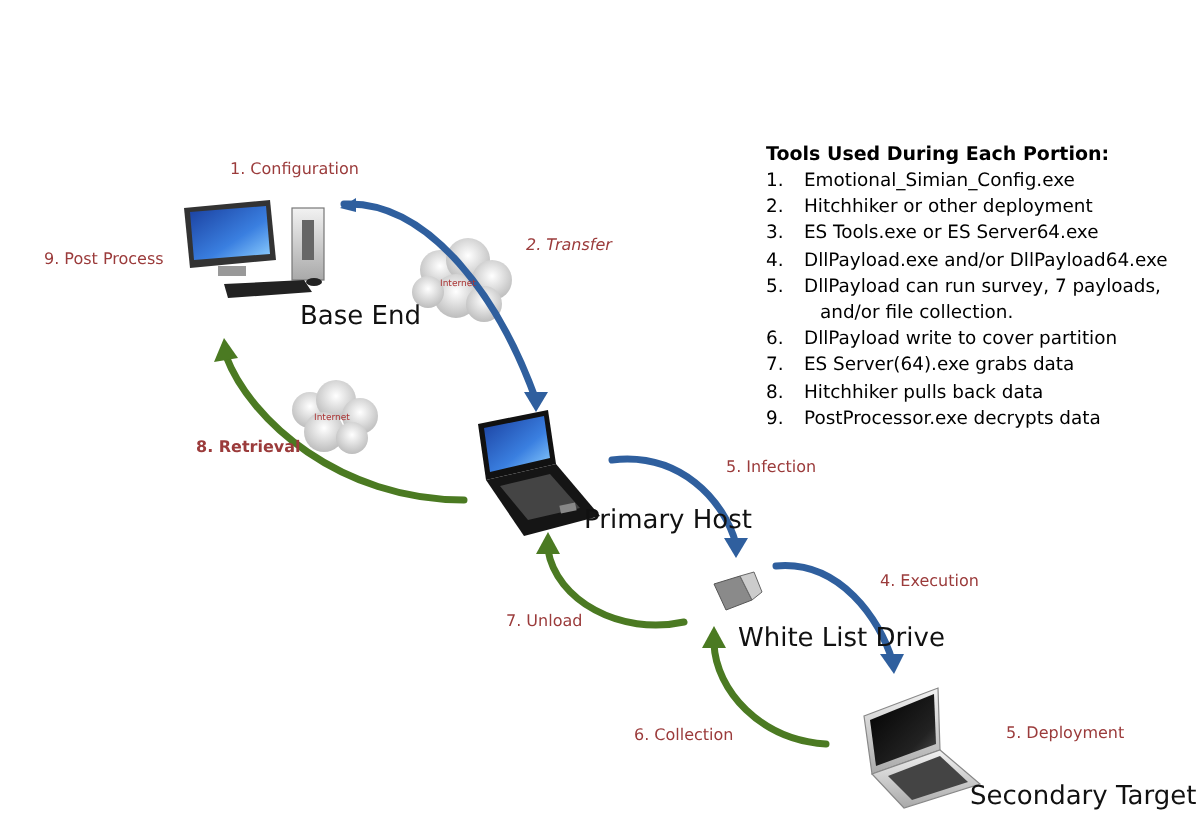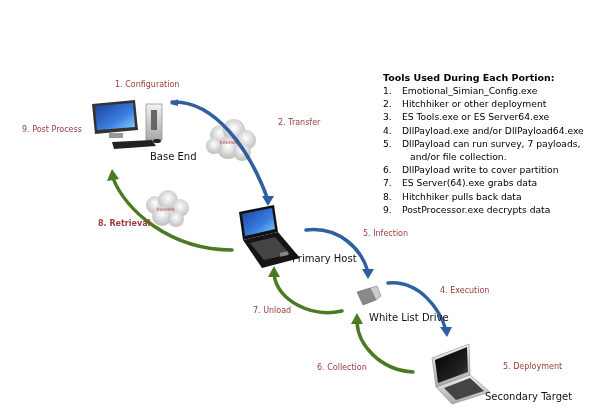--- a/index.html
+++ b/index.html
@@ -1,18 +1,18 @@
 <!DOCTYPE html>
 <html><head>
 <meta charset="utf-8">
 <style>
   html, body { margin:0; padding:0; background:#ffffff; }
   body { width:600px; height:409px; position:relative; overflow:hidden; font-family:"Liberation Sans", sans-serif; }
   .lbl { position:absolute; font-size:8px; color:#9b3b3b; white-space:nowrap; font-family:"DejaVu Sans", sans-serif; }
-  .node-lbl { position:absolute; font-size:10px; color:#111; white-space:nowrap; font-family:"DejaVu Sans", sans-serif; }
+  .node-lbl { position:absolute; font-size:13px; color:#111; white-space:nowrap; font-family:"DejaVu Sans", sans-serif; }
   #tools { position:absolute; left:371px; top:72px; width:230px; font-family:"DejaVu Sans", sans-serif; color:#000;margin-left:12px; }
   #tools .title { font-weight:bold; font-size:9.5px; margin-bottom:1px; }
   #tools .row { font-size:9.2px; line-height:13.2px; display:flex; }
   #tools .num { width:19px; flex:none; }
   #tools .txt { flex:1; }
   #tools .cont { padding-left:27px; font-size:9.2px; line-height:13.2px; }
   svg.diagram { position:absolute; left:0; top:0; }
   .cloud-label { position:absolute; font-size:4.5px; color:#a33; font-family:"DejaVu Sans", sans-serif; }
 </style>
 </head>
@@ -111,21 +111,21 @@
     <polygon points="435,360 467,347 468,372 438,383" fill="url(#screenBlack)"></polygon>
     <polygon points="436,387 470,375 490,392 452,404" fill="url(#silver)" stroke="#888" stroke-width="0.6"></polygon>
     <polygon points="444,388 470,378 484,391 456,400" fill="#444"></polygon>
   </g>
 </svg>
 
 <div class="cloud-label" style="left:220px;top:140px;">Internet</div>
 <div class="cloud-label" style="left:157px;top:207px;">Internet</div>
 
 <div class="lbl" style="left:115px;top:80px;">1. Configuration</div>
-<div class="lbl" style="left:278px;top:118px;">2. Transfer</div>
+<div class="lbl" style="left:263px;top:118px;font-style:italic;">2. Transfer</div>
 <div class="lbl" style="left:363px;top:229px;">5. Infection</div>
 <div class="lbl" style="left:440px;top:286px;">4. Execution</div>
 <div class="lbl" style="left:503px;top:362px;">5. Deployment</div>
 <div class="lbl" style="left:317px;top:363px;">6. Collection</div>
 <div class="lbl" style="left:253px;top:306px;">7. Unload</div>
 <div class="lbl" style="left:98px;top:219px;font-weight:bold;">8. Retrieval</div>
 <div class="lbl" style="left:22px;top:125px;">9. Post Process</div>
 
 <div class="node-lbl" style="left:150px;top:151px;">Base End</div>
 <div class="node-lbl" style="left:292px;top:253px;">Primary Host</div>

